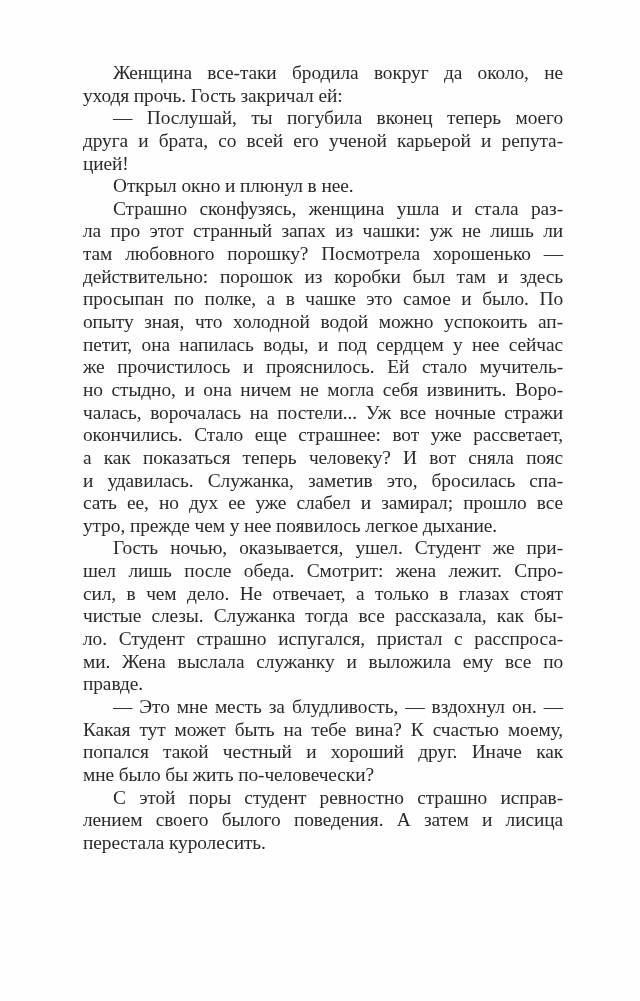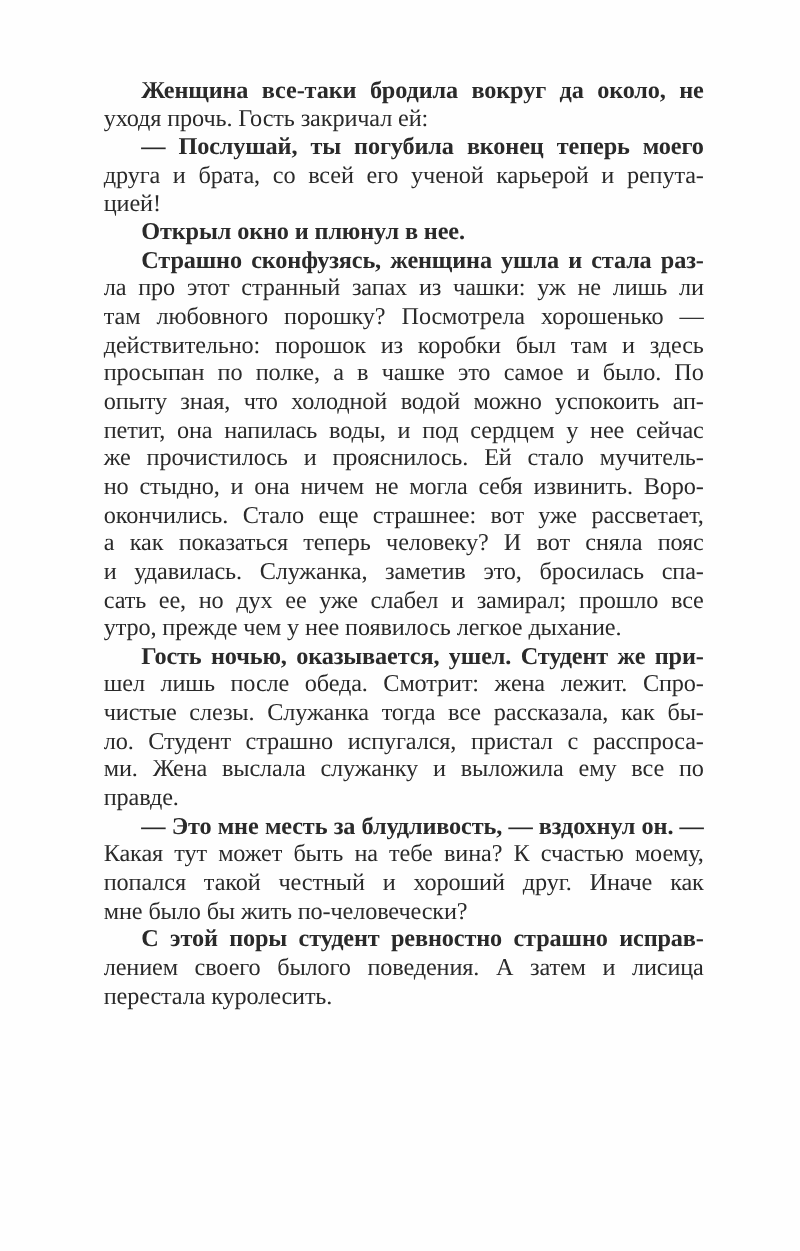--- a/index.html
+++ b/index.html
@@ -26,21 +26,20 @@
       font-family: "Liberation Serif", "DejaVu Serif", serif;
       font-size: 19.4px;
       color: #2a2a2a;
       white-space: nowrap;
       text-align: justify;
       text-align-last: justify;
       letter-spacing: -0.1px;
     }
     .line.indent {
       padding-left: 30px;
-      font-weight: bold;
     }
     .line.last {
       text-align-last: left;
     }
   </style>
 </head>
 <body>
 
 <div class="page">
   <div id="text-body">
@@ -52,27 +51,29 @@
       <span class="line indent last">Открыл окно и плюнул в нее.</span>
       <span class="line indent">Страшно сконфузясь, женщина ушла и стала раз-</span>
       <span class="line">ла про этот странный запах из чашки: уж не лишь ли</span>
       <span class="line">там любовного порошку? Посмотрела хорошенько —</span>
       <span class="line">действительно: порошок из коробки был там и здесь</span>
       <span class="line">просыпан по полке, а в чашке это самое и было. По</span>
       <span class="line">опыту зная, что холодной водой можно успокоить ап-</span>
       <span class="line">петит, она напилась воды, и под сердцем у нее сейчас</span>
       <span class="line">же прочистилось и прояснилось. Ей стало мучитель-</span>
       <span class="line">но стыдно, и она ничем не могла себя извинить. Воро-</span>
+      <span class="line">чалась, ворочалась на постели... Уж все ночные стражи</span>
       <span class="line">окончились. Стало еще страшнее: вот уже рассветает,</span>
       <span class="line">а как показаться теперь человеку? И вот сняла пояс</span>
       <span class="line">и удавилась. Служанка, заметив это, бросилась спа-</span>
       <span class="line">сать ее, но дух ее уже слабел и замирал; прошло все</span>
       <span class="line last">утро, прежде чем у нее появилось легкое дыхание.</span>
       <span class="line indent">Гость ночью, оказывается, ушел. Студент же при-</span>
       <span class="line">шел лишь после обеда. Смотрит: жена лежит. Спро-</span>
+      <span class="line">сил, в чем дело. Не отвечает, а только в глазах стоят</span>
       <span class="line">чистые слезы. Служанка тогда все рассказала, как бы-</span>
       <span class="line">ло. Студент страшно испугался, пристал с расспроса-</span>
       <span class="line">ми. Жена выслала служанку и выложила ему все по</span>
       <span class="line last">правде.</span>
       <span class="line indent">— Это мне месть за блудливость, — вздохнул он. —</span>
       <span class="line">Какая тут может быть на тебе вина? К счастью моему,</span>
       <span class="line">попался такой честный и хороший друг. Иначе как</span>
       <span class="line last">мне было бы жить по-человечески?</span>
       <span class="line indent">С этой поры студент ревностно страшно исправ-</span>
       <span class="line">лением своего былого поведения. А затем и лисица</span>

